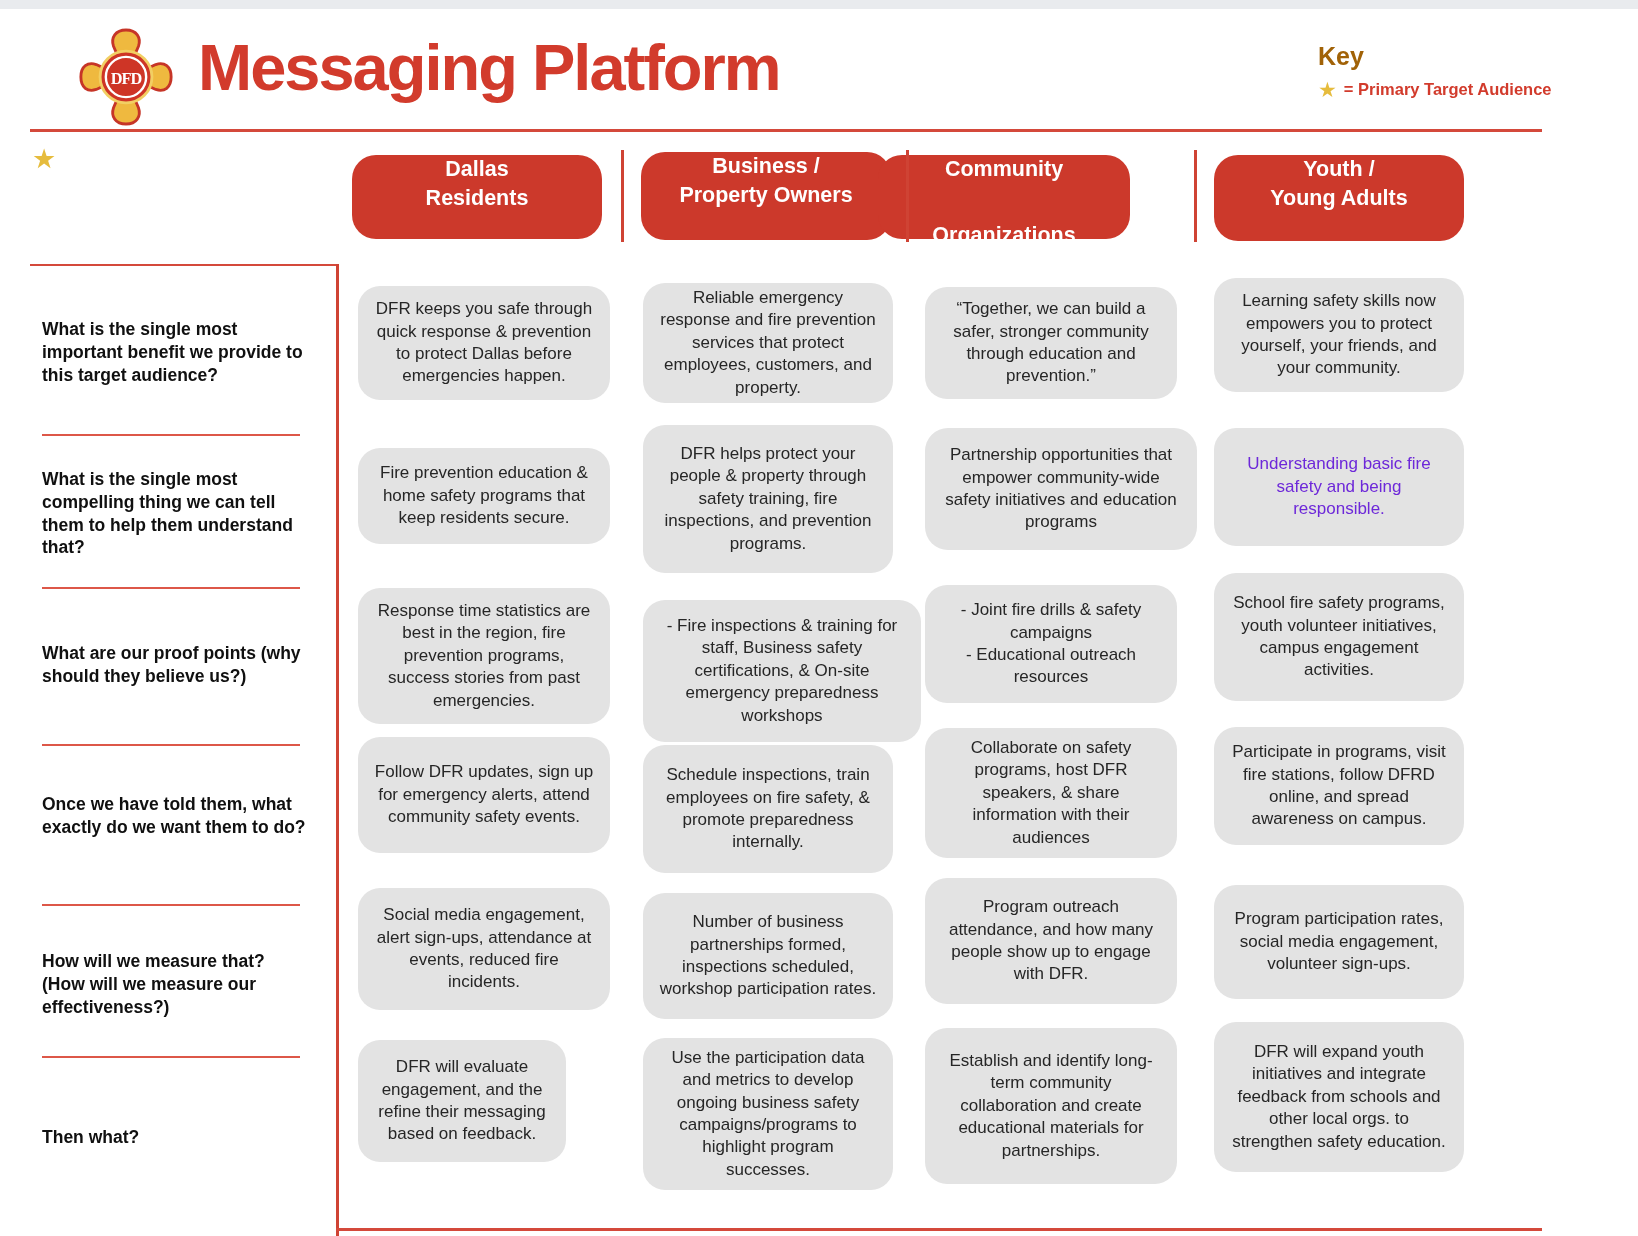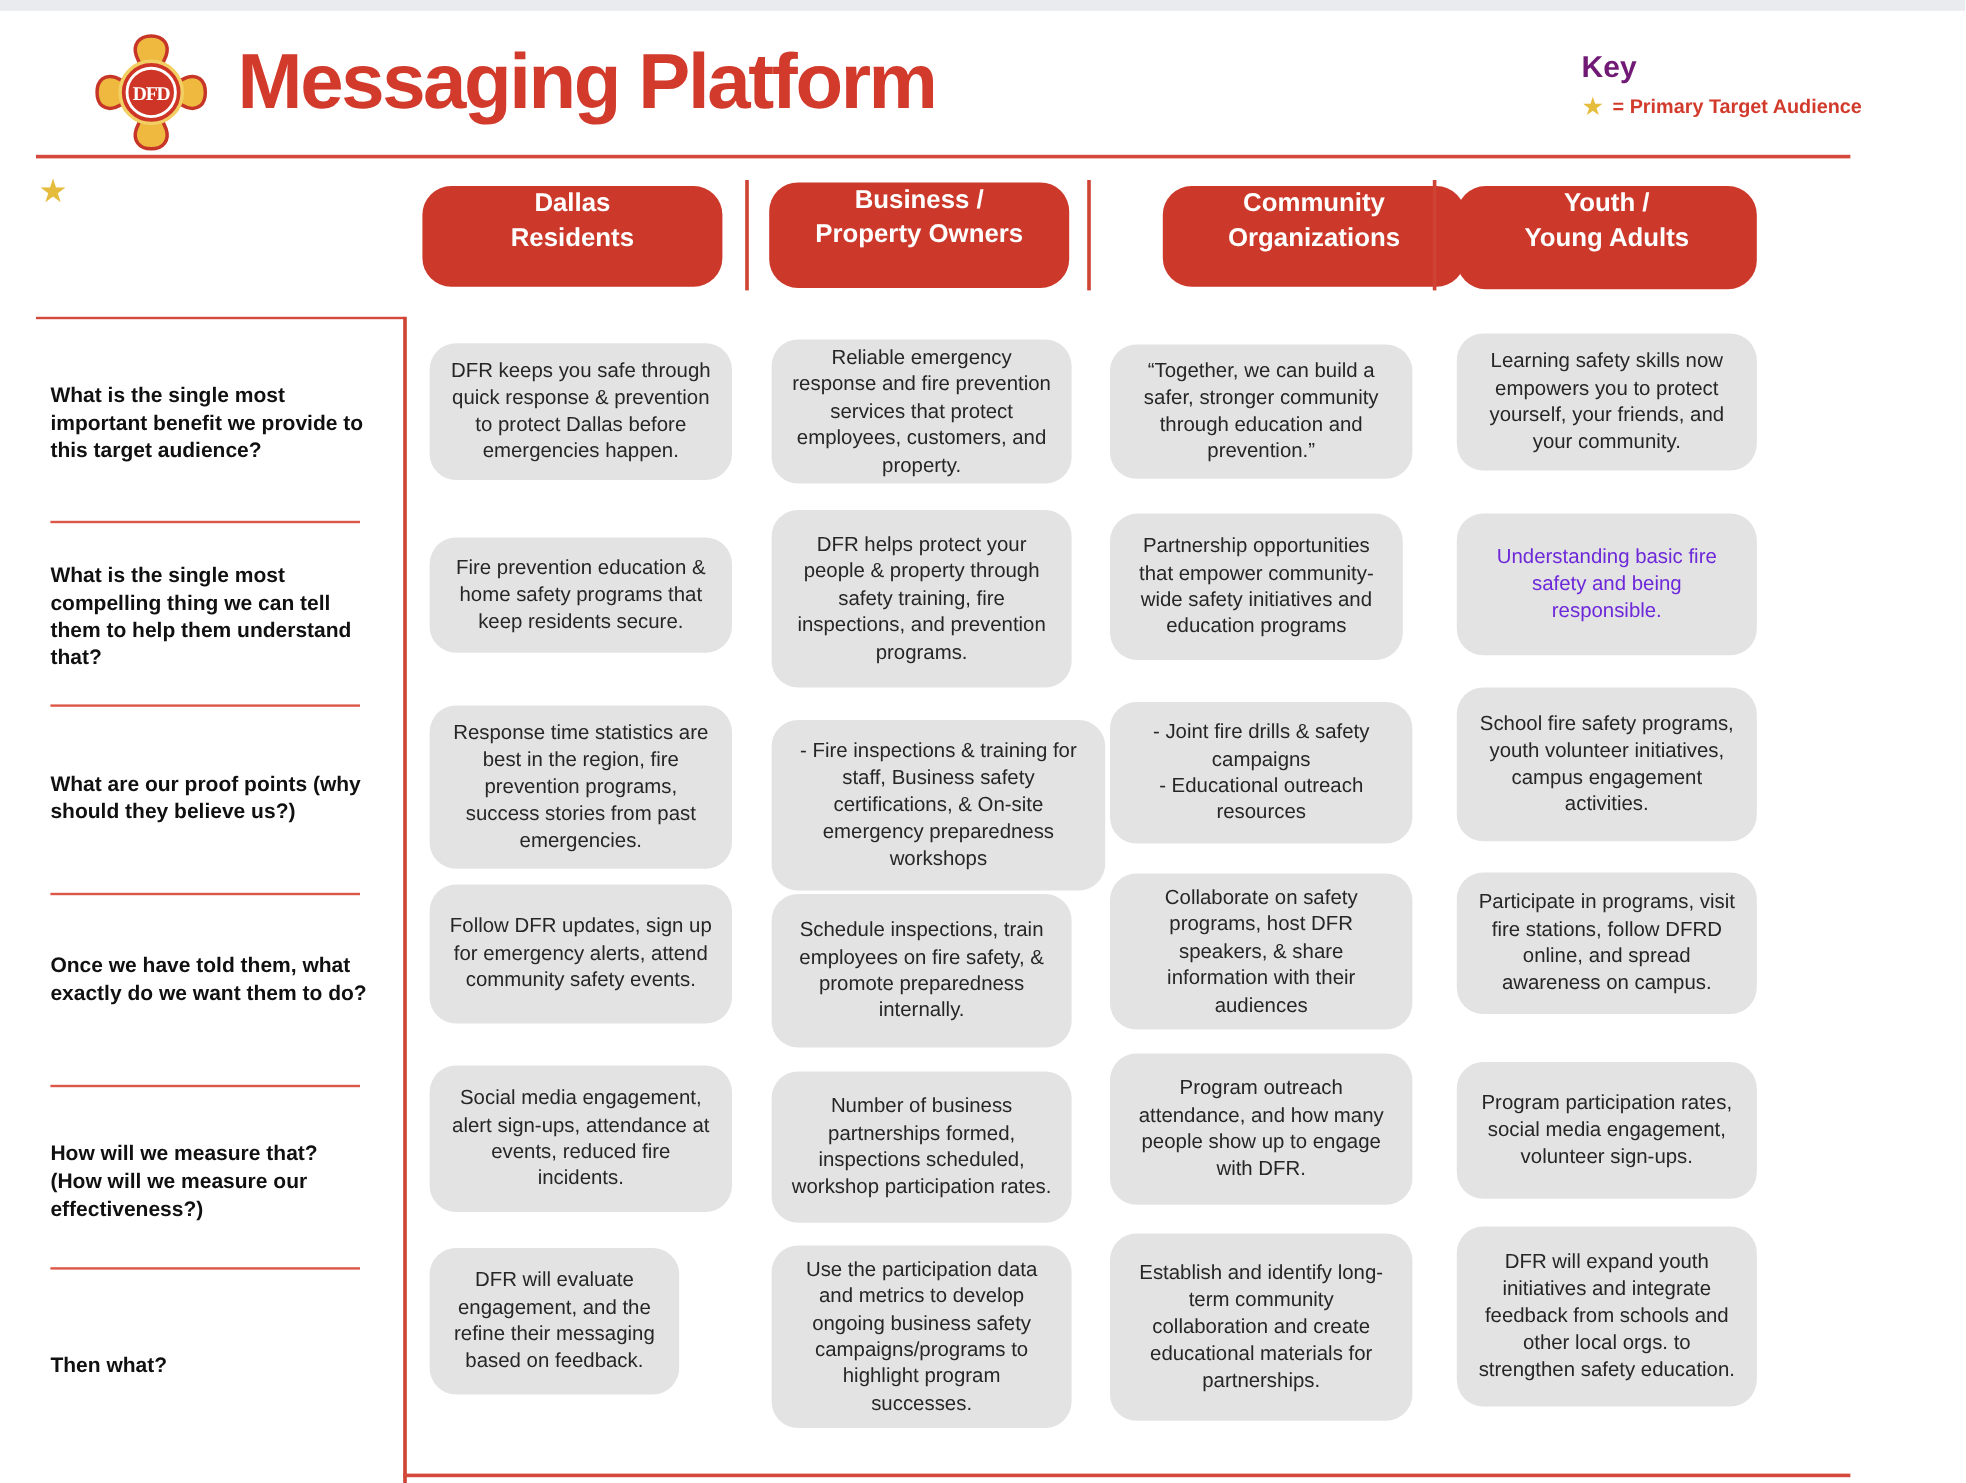--- a/index.html
+++ b/index.html
@@ -7,21 +7,21 @@
   .canvas { position: relative; width: 1638px; height: 1236px; background: #ffffff; overflow: hidden; }
 
   .top-strip { position: absolute; left: 0; top: 0; width: 1638px; height: 9px; background: #e9ebee; }
 
   .logo { position: absolute; left: 78px; top: 26px; width: 96px; height: 102px; }
 
   .page-title { position: absolute; left: 198px; top: 30px; font-size: 65px; font-weight: bold;
     letter-spacing: -2px; color: #d23b2c; white-space: nowrap; }
 
   .key-block { position: absolute; left: 1318px; top: 42px; }
-  .key-heading { color: #701a75; font-weight: bold; font-size: 25px; }
+  .key-heading { color: #a16207; font-weight: bold; font-size: 25px; }
   .key-line { margin-top: 8px; display: flex; align-items: center; gap: 7px; }
   .key-star { color: #e6bc3d; font-size: 21px; line-height: 1; }
   .key-label { color: #d23b2c; font-weight: bold; font-size: 16.5px; }
 
   .hrule-top { position: absolute; left: 30px; top: 129px; width: 1512px; height: 3px; background: #d4493b; }
   .hrule-left-seg { position: absolute; left: 30px; top: 264px; width: 307px; height: 2px; background: #d4493b; }
   .vrule-main { position: absolute; left: 336px; top: 264px; width: 3px; height: 972px; background: #cf4334; }
   .hrule-bottom { position: absolute; left: 336px; top: 1228px; width: 1206px; height: 3px; background: #d4493b; }
 
   .grid-star { position: absolute; left: 32px; top: 146px; color: #e6bc3d; font-size: 27px; line-height: 1; }
@@ -72,21 +72,21 @@
   <div class="hrule-bottom"></div>
 
   <div class="pill" style="left:352px; top:155px; width:250px; height:84px;">
     <span>Dallas</span>
     <span>Residents</span>
   </div>
   <div class="pill" style="left:641px; top:152px; width:250px; height:88px;">
     <span>Business /</span>
     <span>Property Owners</span>
   </div>
-  <div class="pill" style="left:969px; top:155px; width:252px; height:84px;">
+  <div class="pill" style="left:878px; top:155px; width:252px; height:84px;gap:37px;">
     <span>Community</span>
     <span>Organizations</span>
   </div>
   <div class="pill" style="left:1214px; top:155px; width:250px; height:86px;">
     <span>Youth /</span>
     <span>Young Adults</span>
   </div>
 
   <div class="pill-sep" style="left:621px;"></div>
   <div class="pill-sep" style="left:906px;"></div>
@@ -104,21 +104,21 @@
   <div class="qdivider" style="top:1056px;"></div>
   <div class="question" style="top:1126px;">Then what?</div>
 
   <div class="cell" style="left:358px; top:286px; width:252px; height:114px;">DFR keeps you safe through quick response &amp; prevention to protect Dallas before emergencies happen.</div>
   <div class="cell" style="left:643px; top:283px; width:250px; height:120px;">Reliable emergency response and fire prevention services that protect employees, customers, and property.</div>
   <div class="cell" style="left:925px; top:287px; width:252px; height:112px;">“Together, we can build a safer, stronger community through education and prevention.”</div>
   <div class="cell" style="left:1214px; top:278px; width:250px; height:114px;">Learning safety skills now empowers you to protect yourself, your friends, and your community.</div>
 
   <div class="cell" style="left:358px; top:448px; width:252px; height:96px;">Fire prevention education &amp; home safety programs that keep residents secure.</div>
   <div class="cell" style="left:643px; top:425px; width:250px; height:148px;">DFR helps protect your people &amp; property through safety training, fire inspections, and prevention programs.</div>
-  <div class="cell" style="left:925px; top:428px; width:244px; height:122px;border-radius:23px;">Partnership opportunities that empower community-wide safety initiatives and education programs</div>
+  <div class="cell" style="left:925px; top:428px; width:272px; height:122px;border-radius:23px;">Partnership opportunities that empower community-wide safety initiatives and education programs</div>
   <div class="cell accent" style="left:1214px; top:428px; width:250px; height:118px;">Understanding basic fire safety and being responsible.</div>
 
   <div class="cell" style="left:358px; top:588px; width:252px; height:136px;">Response time statistics are best in the region, fire prevention programs, success stories from past emergencies.</div>
   <div class="cell" style="left:643px; top:600px; width:278px; height:142px;">- Fire inspections &amp; training for staff, Business safety certifications, &amp; On-site emergency preparedness workshops</div>
   <div class="cell" style="left:925px; top:585px; width:252px; height:118px;">- Joint fire drills &amp; safety campaigns
 - Educational outreach resources</div>
   <div class="cell" style="left:1214px; top:573px; width:250px; height:128px;">School fire safety programs, youth volunteer initiatives, campus engagement activities.</div>
 
   <div class="cell" style="left:358px; top:737px; width:252px; height:116px;">Follow DFR updates, sign up for emergency alerts, attend community safety events.</div>
   <div class="cell" style="left:643px; top:745px; width:250px; height:128px;">Schedule inspections, train employees on fire safety, &amp; promote preparedness internally.</div>

